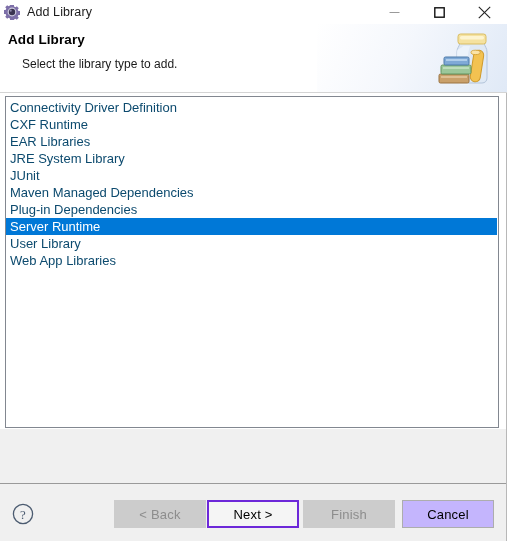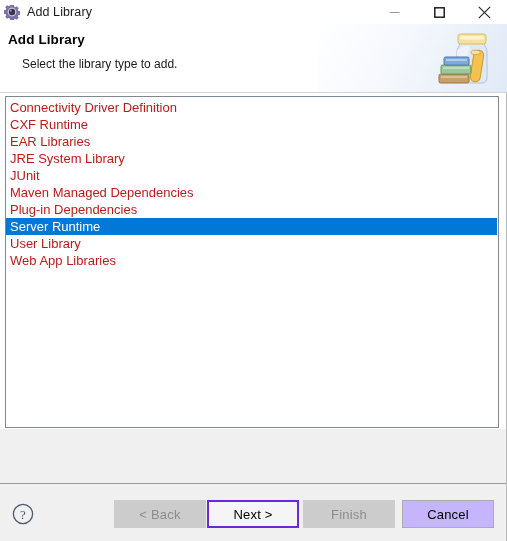--- a/index.html
+++ b/index.html
@@ -120,21 +120,21 @@
     overflow: hidden;
   }
   #list-inner {
     padding-top: 2px;
   }
   .list-row {
     height: 17px;
     line-height: 17px;
     padding-left: 4px;
     font-size: 13px;
-    color: #b91c1c;
+    color: #0c4a6e;
     white-space: nowrap;
     box-sizing: border-box;
   }
   .list-row.selected {
     background: #0078d7;
     color: #ffffff;
     margin-right: 1px;
   }
 
   

